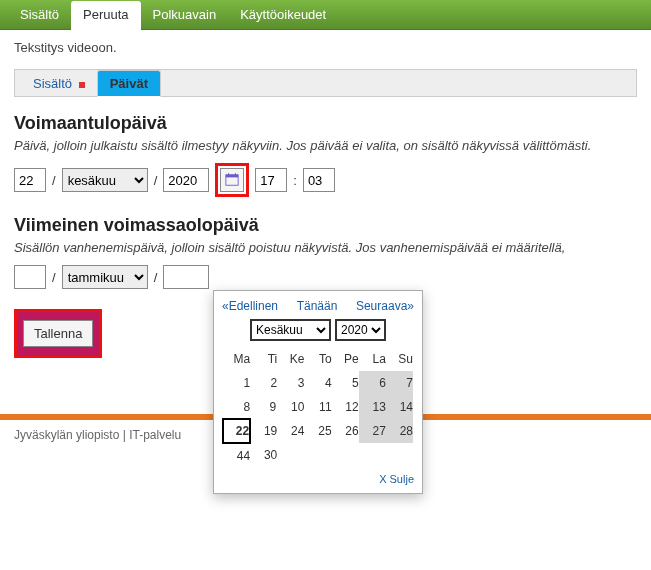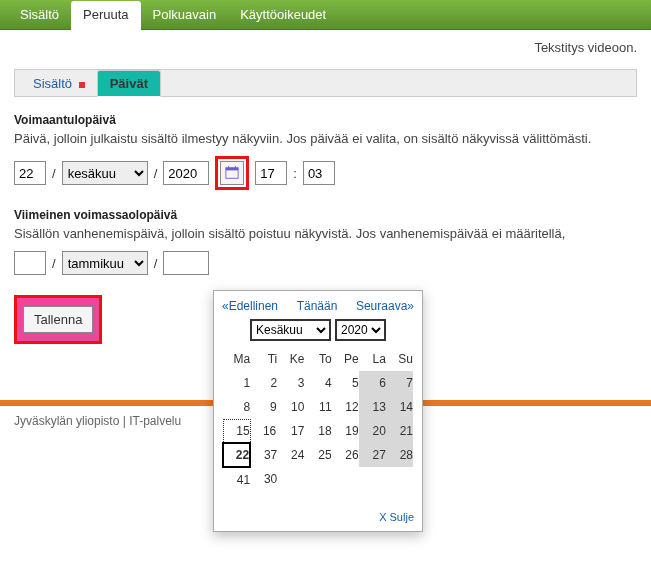--- a/index.html
+++ b/index.html
@@ -6,64 +6,64 @@
   body { font-family: Arial, Helvetica, sans-serif; font-size: 13px; color: #333; background: #fff; width: 651px; }
   
   
   .topnav { background: linear-gradient(to bottom, #7cb842, #5a8f2e); height: 30px; display: flex; align-items: center; padding: 0 8px; border-bottom: 1px solid #4a7a20; }
   .topnav-item { color: #fff; padding: 6px 12px; cursor: pointer; font-size: 13px; }
   .topnav-item.active { background: #fff; color: #333; border-radius: 3px 3px 0 0; margin-top: 2px; padding-bottom: 8px; }
   
   .content { padding: 10px 14px 0 14px; }
   
   h1 { font-size: 32px; font-weight: normal; color: #222; margin: 6px 0 8px 0; }
-  .subtitle { color: #444; margin-bottom: 14px; font-size: 13px; text-align: right; }
+  .subtitle { color: #444; margin-bottom: 14px; font-size: 13px; }
   
   
   .subtabs { background: #eee; border: 1px solid #ccc; display: flex; height: 28px; align-items: flex-end; padding-left: 6px; }
   .subtab { padding: 5px 12px; font-size: 13px; cursor: pointer; }
   .subtab.inactive { color: #1a5da6; }
   .subtab.inactive .dot { display: inline-block; width: 6px; height: 6px; background: #d33; margin-left: 3px; }
-  .subtab.active { background: #14b8a6; border: 1px solid #ccc; border-bottom: 1px solid #fff; margin-bottom: -1px; font-weight: bold; color: #333; border-radius: 3px 3px 0 0; }
+  .subtab.active { background: #0ea5e9; border: 1px solid #ccc; border-bottom: 1px solid #fff; margin-bottom: -1px; font-weight: bold; color: #333; border-radius: 3px 3px 0 0; }
   
   .form-area { padding: 16px 0; }
-  .section-title { font-weight: bold; font-size: 12px; color: #222; margin-bottom: 4px; }
-  .section-desc { color: #444; font-size: 13px; margin-bottom: 10px; }
+  .section-title { font-weight: bold; font-size: 18px; color: #222; margin-bottom: 4px; }
+  .section-desc { color: #444; font-size: 13px; margin-bottom: 10px; font-style: italic; }
   
   .date-row { display: flex; align-items: center; gap: 6px; margin-bottom: 18px; }
   .slash { color: #333; }
   .colon { color: #333; }
   input.small { width: 32px; height: 24px; border: 1px solid #888; padding: 2px 4px; font-size: 13px; text-align: left; }
   input.year { width: 46px; }
   select.month { height: 24px; border: 1px solid #888; font-size: 13px; padding: 1px; min-width: 85px; background: #eee; }
   
   .cal-btn { width: 24px; height: 24px; border: 1px solid #888; background: #f5f5f5; display: flex; align-items: center; justify-content: center; cursor: pointer; }
   .cal-btn svg { width: 14px; height: 14px; }
   
   .highlight-red { border: 3px solid #e11; padding: 2px; }
   
   .buttons-row { display: flex; gap: 14px; margin-top: 20px; }
-  .btn { padding: 6px 12px; border: 1px solid #888; background: #ec4899; cursor: pointer; font-size: 13px; }
+  .btn { padding: 6px 12px; border: 1px solid #888; background: #be185d; cursor: pointer; font-size: 13px; }
   .btn.primary-box { border: 3px solid #e11; padding: 8px 6px; }
   .btn.primary-box .inner { border: 1px solid #888; background: #f5f5f5; padding: 5px 10px; display: inline-block; }
   
   
   .cal-popup { position: absolute; top: 290px; left: 213px; width: 210px; background: #fff; border: 1px solid #aaa; box-shadow: 0 4px 12px rgba(0,0,0,0.25); padding: 8px; font-size: 12px; z-index: 10; }
   .cal-nav { display: flex; justify-content: space-between; color: #1a5da6; margin-bottom: 6px; font-size: 12px; }
   .cal-nav span { cursor: pointer; }
   .cal-selects { display: flex; justify-content: center; gap: 4px; margin-bottom: 6px; }
   .cal-selects select { border: 2px solid #333; font-size: 12px; height: 22px; background: #fff; }
   .cal-grid { width: 100%; border-collapse: collapse; }
   .cal-grid th, .cal-grid td { width: 26px; height: 24px; text-align: right; font-size: 12px; }
   .cal-grid th { color: #333; font-weight: normal; }
   .cal-grid td { cursor: pointer; color: #333; }
   .cal-grid td.weekend { background: #d8d8d8; }
   .cal-grid td.today-box { border: 1px dotted #333; }
   .cal-grid td.selected { border: 2px solid #000; font-weight: bold; }
-  .cal-close { text-align: right; color: #1a5da6; font-size: 11px; margin-top: 20px; cursor: pointer; }
+  .cal-close { text-align: right; color: #1a5da6; font-size: 11px; margin-top: 6px; cursor: pointer; }
   
   
   .footer-line { height: 6px; background: #e87722; margin-top: 40px; }
   .footer-text { text-align: left; padding: 8px 14px; font-size: 12px; color: #666; }
 </style>
 </head>
 <body>
 
 <div class="topnav">
   <div class="topnav-item">Sisältö</div>
@@ -161,39 +161,30 @@
         <tr>
           <td>8</td>
           <td>9</td>
           <td>10</td>
           <td>11</td>
           <td>12</td>
           <td class="weekend">13</td>
           <td class="weekend">14</td>
         </tr>
         <tr>
-          <td class="today-box">15</td>
-          <td>16</td>
-          <td>17</td>
-          <td>18</td>
+          <td class="selected">22</td>
           <td>19</td>
-          <td class="weekend">20</td>
-          <td class="weekend">21</td>
-        </tr>
-        <tr>
-          <td class="selected">22</td>
-          <td>37</td>
           <td>24</td>
           <td>25</td>
           <td>26</td>
           <td class="weekend">27</td>
           <td class="weekend">28</td>
         </tr>
         <tr>
-          <td>41</td>
+          <td>44</td>
           <td>30</td>
           <td></td>
           <td></td>
           <td></td>
           <td></td>
           <td></td>
         </tr>
       </tbody>
   </table>
   <div class="cal-close">X Sulje</div>

